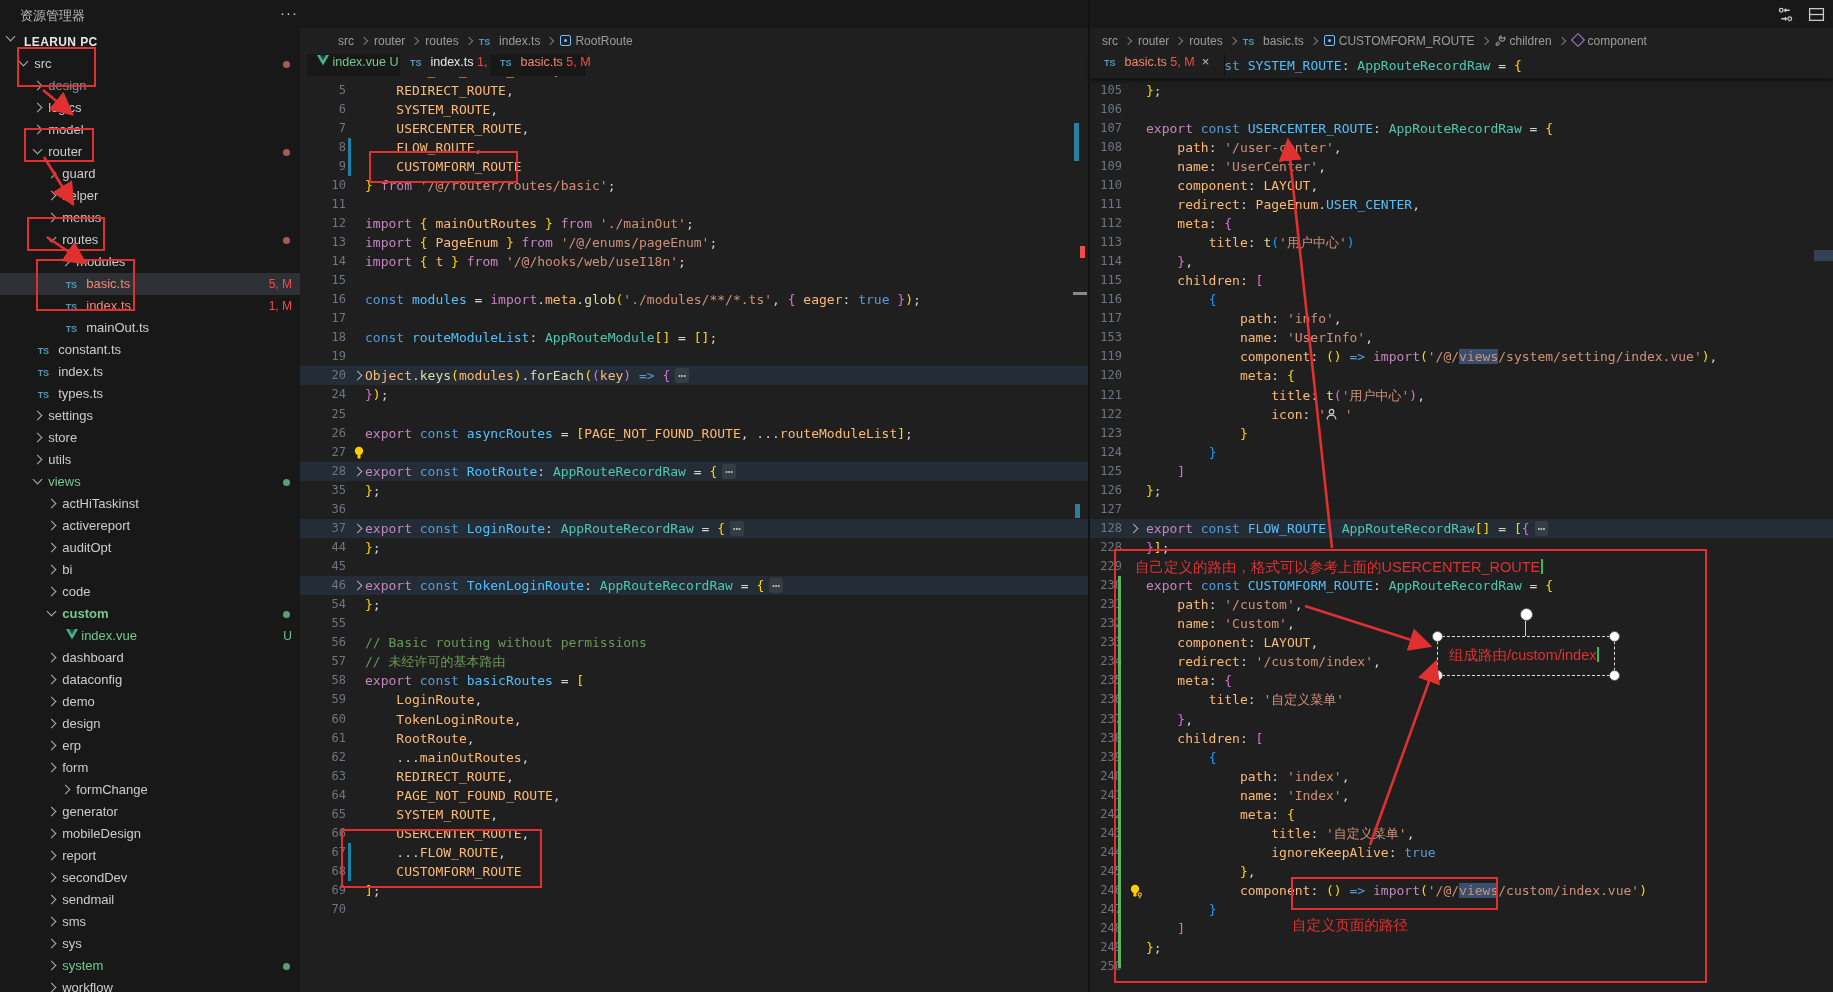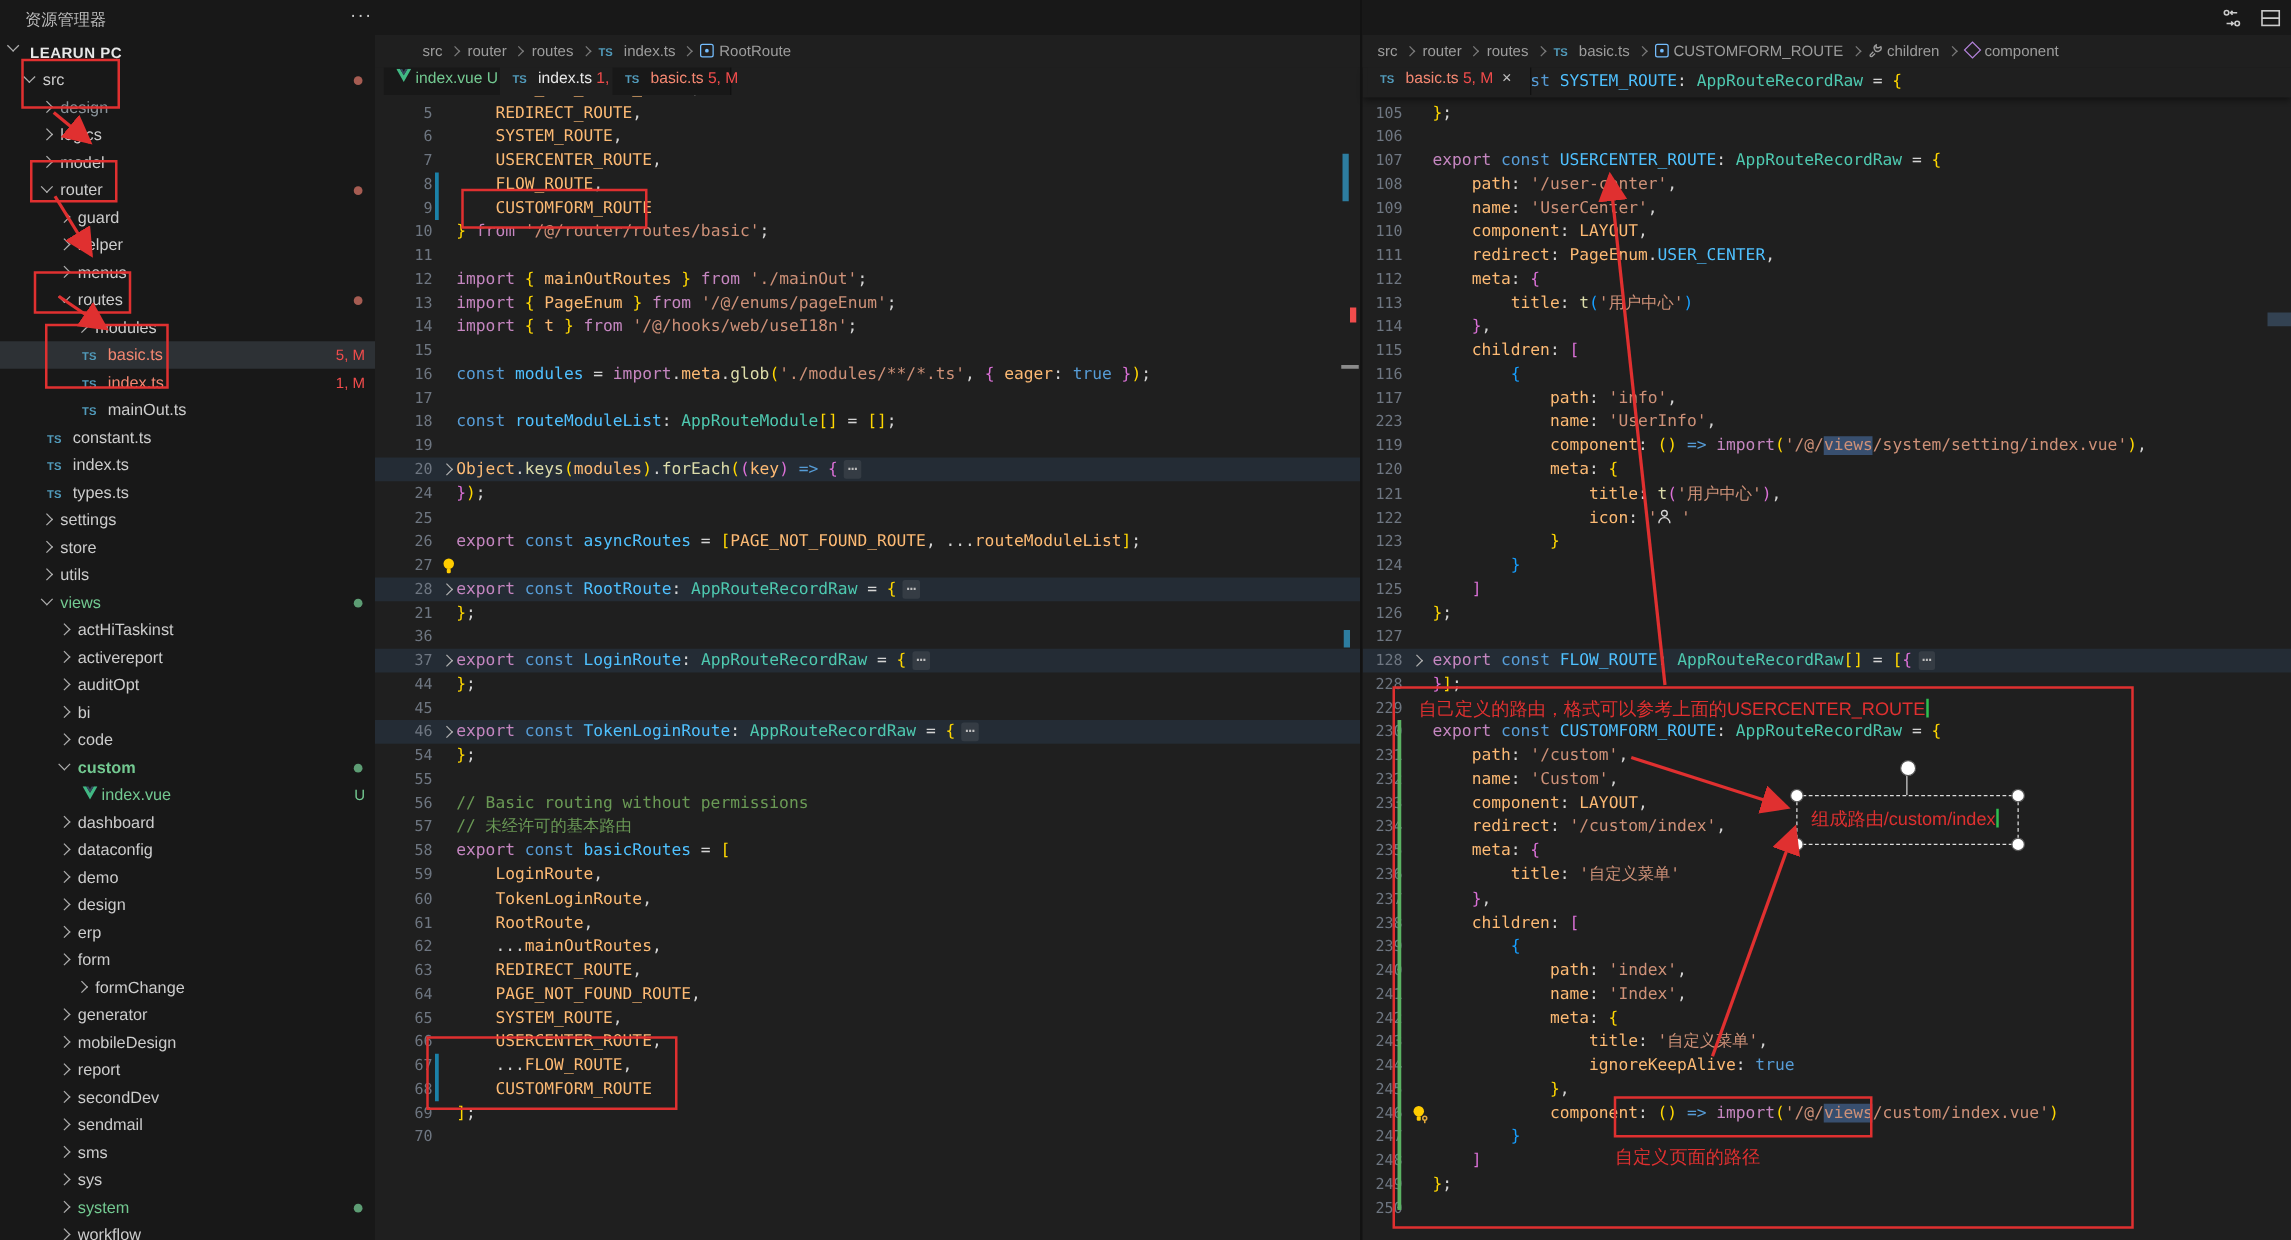--- a/index.html
+++ b/index.html
@@ -154,21 +154,21 @@
       <div class="cl" style="top: 293.36px;"><div class="lnum" style="left: 0px; width: 46px;">19</div><div class="lcode" style="left: 65px;"></div></div>
       <div class="cl" style="top: 312.42px;"><div class="lbg"></div><div class="lnum" style="left: 0px; width: 46px;">20</div><div class="fchev" style="left: 54px;"></div><div class="lcode" style="left: 65px;"><span class="tkV">Object</span><span class="tkP">.</span><span class="tkF">keys</span><span class="tkG1">(</span><span class="tkV">modules</span><span class="tkG1">)</span><span class="tkP">.</span><span class="tkF">forEach</span><span class="tkG1">(</span><span class="tkG2">(</span><span class="tkV">key</span><span class="tkG2">)</span><span class="tkP"> </span><span class="tkD">=&gt;</span><span class="tkP"> </span><span class="tkG2">{</span><span class="tkE">⋯</span></div></div>
       <div class="cl" style="top: 331.48px;"><div class="lnum" style="left: 0px; width: 46px;">24</div><div class="lcode" style="left: 65px;"><span class="tkG2">}</span><span class="tkG1">)</span><span class="tkP">;</span></div></div>
       <div class="cl" style="top: 350.54px;"><div class="lnum" style="left: 0px; width: 46px;">25</div><div class="lcode" style="left: 65px;"></div></div>
       <div class="cl" style="top: 369.6px;"><div class="lnum" style="left: 0px; width: 46px;">26</div><div class="lcode" style="left: 65px;"><span class="tkK">export</span><span class="tkP"> </span><span class="tkD">const</span><span class="tkP"> </span><span class="tkC">asyncRoutes</span><span class="tkP"> = </span><span class="tkG1">[</span><span class="tkV">PAGE_NOT_FOUND_ROUTE</span><span class="tkP">, ...</span><span class="tkV">routeModuleList</span><span class="tkG1">]</span><span class="tkP">;</span></div></div>
       <div class="cl" style="top: 388.66px;"><div class="lnum" style="left: 0px; width: 46px;">27</div><div class="lcode" style="left: 65px;"></div><div class="bulb" style="left: 52px; top: 2px;"><svg width="15" height="16" viewBox="0 0 15 16">
             <circle cx="7" cy="6" r="4.2" fill="#FFCC00"></circle>
             <rect x="5.4" y="10" width="3.2" height="3.6" rx="1" fill="#FFCC00"></rect>
           </svg></div></div>
       <div class="cl" style="top: 407.72px;"><div class="lbg"></div><div class="lnum" style="left: 0px; width: 46px;">28</div><div class="fchev" style="left: 54px;"></div><div class="lcode" style="left: 65px;"><span class="tkK">export</span><span class="tkP"> </span><span class="tkD">const</span><span class="tkP"> </span><span class="tkC">RootRoute</span><span class="tkP">: </span><span class="tkT">AppRouteRecordRaw</span><span class="tkP"> = </span><span class="tkG1">{</span><span class="tkE">⋯</span></div></div>
-      <div class="cl" style="top: 426.78px;"><div class="lnum" style="left: 0px; width: 46px;">21</div><div class="lcode" style="left: 65px;"><span class="tkG1">}</span><span class="tkP">;</span></div></div>
+      <div class="cl" style="top: 426.78px;"><div class="lnum" style="left: 0px; width: 46px;">35</div><div class="lcode" style="left: 65px;"><span class="tkG1">}</span><span class="tkP">;</span></div></div>
       <div class="cl" style="top: 445.84px;"><div class="lnum" style="left: 0px; width: 46px;">36</div><div class="lcode" style="left: 65px;"></div></div>
       <div class="cl" style="top: 464.9px;"><div class="lbg"></div><div class="lnum" style="left: 0px; width: 46px;">37</div><div class="fchev" style="left: 54px;"></div><div class="lcode" style="left: 65px;"><span class="tkK">export</span><span class="tkP"> </span><span class="tkD">const</span><span class="tkP"> </span><span class="tkC">LoginRoute</span><span class="tkP">: </span><span class="tkT">AppRouteRecordRaw</span><span class="tkP"> = </span><span class="tkG1">{</span><span class="tkE">⋯</span></div></div>
       <div class="cl" style="top: 483.96px;"><div class="lnum" style="left: 0px; width: 46px;">44</div><div class="lcode" style="left: 65px;"><span class="tkG1">}</span><span class="tkP">;</span></div></div>
       <div class="cl" style="top: 503.02px;"><div class="lnum" style="left: 0px; width: 46px;">45</div><div class="lcode" style="left: 65px;"></div></div>
       <div class="cl" style="top: 522.08px;"><div class="lbg"></div><div class="lnum" style="left: 0px; width: 46px;">46</div><div class="fchev" style="left: 54px;"></div><div class="lcode" style="left: 65px;"><span class="tkK">export</span><span class="tkP"> </span><span class="tkD">const</span><span class="tkP"> </span><span class="tkC">TokenLoginRoute</span><span class="tkP">: </span><span class="tkT">AppRouteRecordRaw</span><span class="tkP"> = </span><span class="tkG1">{</span><span class="tkE">⋯</span></div></div>
       <div class="cl" style="top: 541.14px;"><div class="lnum" style="left: 0px; width: 46px;">54</div><div class="lcode" style="left: 65px;"><span class="tkG1">}</span><span class="tkP">;</span></div></div>
       <div class="cl" style="top: 560.2px;"><div class="lnum" style="left: 0px; width: 46px;">55</div><div class="lcode" style="left: 65px;"></div></div>
       <div class="cl" style="top: 579.26px;"><div class="lnum" style="left: 0px; width: 46px;">56</div><div class="lcode" style="left: 65px;"><span class="tkM">// Basic routing without permissions</span></div></div>
       <div class="cl" style="top: 598.32px;"><div class="lnum" style="left: 0px; width: 46px;">57</div><div class="lcode" style="left: 65px;"><span class="tkM">// 未经许可的基本路由</span></div></div>
       <div class="cl" style="top: 617.38px;"><div class="lnum" style="left: 0px; width: 46px;">58</div><div class="lcode" style="left: 65px;"><span class="tkK">export</span><span class="tkP"> </span><span class="tkD">const</span><span class="tkP"> </span><span class="tkC">basicRoutes</span><span class="tkP"> = </span><span class="tkG1">[</span></div></div>
@@ -213,21 +213,21 @@
       <div class="cl" style="top: 83.74px;"><div class="lnum" style="left: 0px; width: 32px;">108</div><div class="lcode" style="left: 56px;"><span class="tkP">    </span><span class="tkV">path</span><span class="tkP">: </span><span class="tkS">'/user-center'</span><span class="tkP">,</span></div></div>
       <div class="cl" style="top: 102.8px;"><div class="lnum" style="left: 0px; width: 32px;">109</div><div class="lcode" style="left: 56px;"><span class="tkP">    </span><span class="tkV">name</span><span class="tkP">: </span><span class="tkS">'UserCenter'</span><span class="tkP">,</span></div></div>
       <div class="cl" style="top: 121.86px;"><div class="lnum" style="left: 0px; width: 32px;">110</div><div class="lcode" style="left: 56px;"><span class="tkP">    </span><span class="tkV">component</span><span class="tkP">: </span><span class="tkV">LAYOUT</span><span class="tkP">,</span></div></div>
       <div class="cl" style="top: 140.92px;"><div class="lnum" style="left: 0px; width: 32px;">111</div><div class="lcode" style="left: 56px;"><span class="tkP">    </span><span class="tkV">redirect</span><span class="tkP">: </span><span class="tkV">PageEnum</span><span class="tkP">.</span><span class="tkC">USER_CENTER</span><span class="tkP">,</span></div></div>
       <div class="cl" style="top: 159.98px;"><div class="lnum" style="left: 0px; width: 32px;">112</div><div class="lcode" style="left: 56px;"><span class="tkP">    </span><span class="tkV">meta</span><span class="tkP">: </span><span class="tkG2">{</span></div></div>
       <div class="cl" style="top: 179.04px;"><div class="lnum" style="left: 0px; width: 32px;">113</div><div class="lcode" style="left: 56px;"><span class="tkP">        </span><span class="tkV">title</span><span class="tkP">: </span><span class="tkF">t</span><span class="tkG3">(</span><span class="tkS">'用户中心'</span><span class="tkG3">)</span></div></div>
       <div class="cl" style="top: 198.1px;"><div class="lnum" style="left: 0px; width: 32px;">114</div><div class="lcode" style="left: 56px;"><span class="tkP">    </span><span class="tkG2">}</span><span class="tkP">,</span></div></div>
       <div class="cl" style="top: 217.16px;"><div class="lnum" style="left: 0px; width: 32px;">115</div><div class="lcode" style="left: 56px;"><span class="tkP">    </span><span class="tkV">children</span><span class="tkP">: </span><span class="tkG2">[</span></div></div>
       <div class="cl" style="top: 236.22px;"><div class="lnum" style="left: 0px; width: 32px;">116</div><div class="lcode" style="left: 56px;"><span class="tkP">        </span><span class="tkG3">{</span></div></div>
       <div class="cl" style="top: 255.28px;"><div class="lnum" style="left: 0px; width: 32px;">117</div><div class="lcode" style="left: 56px;"><span class="tkP">            </span><span class="tkV">path</span><span class="tkP">: </span><span class="tkS">'info'</span><span class="tkP">,</span></div></div>
-      <div class="cl" style="top: 274.34px;"><div class="lnum" style="left: 0px; width: 32px;">223</div><div class="lcode" style="left: 56px;"><span class="tkP">            </span><span class="tkV">name</span><span class="tkP">: </span><span class="tkS">'UserInfo'</span><span class="tkP">,</span></div></div>
+      <div class="cl" style="top: 274.34px;"><div class="lnum" style="left: 0px; width: 32px;">153</div><div class="lcode" style="left: 56px;"><span class="tkP">            </span><span class="tkV">name</span><span class="tkP">: </span><span class="tkS">'UserInfo'</span><span class="tkP">,</span></div></div>
       <div class="cl" style="top: 293.4px;"><div class="lnum" style="left: 0px; width: 32px;">119</div><div class="lcode" style="left: 56px;"><span class="tkP">            </span><span class="tkV">component</span><span class="tkP">: </span><span class="tkG1">()</span><span class="tkP"> </span><span class="tkD">=&gt;</span><span class="tkP"> </span><span class="tkK">import</span><span class="tkG1">(</span><span class="tkS">'/@/</span><span class="tkH">views</span><span class="tkS">/system/setting/index.vue'</span><span class="tkG1">)</span><span class="tkP">,</span></div></div>
       <div class="cl" style="top: 312.46px;"><div class="lnum" style="left: 0px; width: 32px;">120</div><div class="lcode" style="left: 56px;"><span class="tkP">            </span><span class="tkV">meta</span><span class="tkP">: </span><span class="tkG1">{</span></div></div>
       <div class="cl" style="top: 331.52px;"><div class="lnum" style="left: 0px; width: 32px;">121</div><div class="lcode" style="left: 56px;"><span class="tkP">                </span><span class="tkV">title</span><span class="tkP">: </span><span class="tkF">t</span><span class="tkG2">(</span><span class="tkS">'用户中心'</span><span class="tkG2">)</span><span class="tkP">,</span></div></div>
       <div class="cl" style="top: 350.58px;"><div class="lnum" style="left: 0px; width: 32px;">122</div><div class="lcode" style="left: 56px;"><span class="tkP">                </span><span class="tkV">icon</span><span class="tkP">: </span><span class="tkS">'</span><span><svg width="11" height="13" viewBox="0 0 12 13" style="vertical-align: -2px;">
               <circle cx="6" cy="3.4" r="2.5" fill="none" stroke="#d7d7d7" stroke-width="1.2"></circle>
               <path d="M1.2,12 a4.8,4.8 0 0 1 9.6,0" fill="none" stroke="#d7d7d7" stroke-width="1.2"></path>
             </svg></span><span class="tkS"> '</span></div></div>
       <div class="cl" style="top: 369.64px;"><div class="lnum" style="left: 0px; width: 32px;">123</div><div class="lcode" style="left: 56px;"><span class="tkP">            </span><span class="tkG1">}</span></div></div>
       <div class="cl" style="top: 388.7px;"><div class="lnum" style="left: 0px; width: 32px;">124</div><div class="lcode" style="left: 56px;"><span class="tkP">        </span><span class="tkG3">}</span></div></div>
       <div class="cl" style="top: 407.76px;"><div class="lnum" style="left: 0px; width: 32px;">125</div><div class="lcode" style="left: 56px;"><span class="tkP">    </span><span class="tkG2">]</span></div></div>

